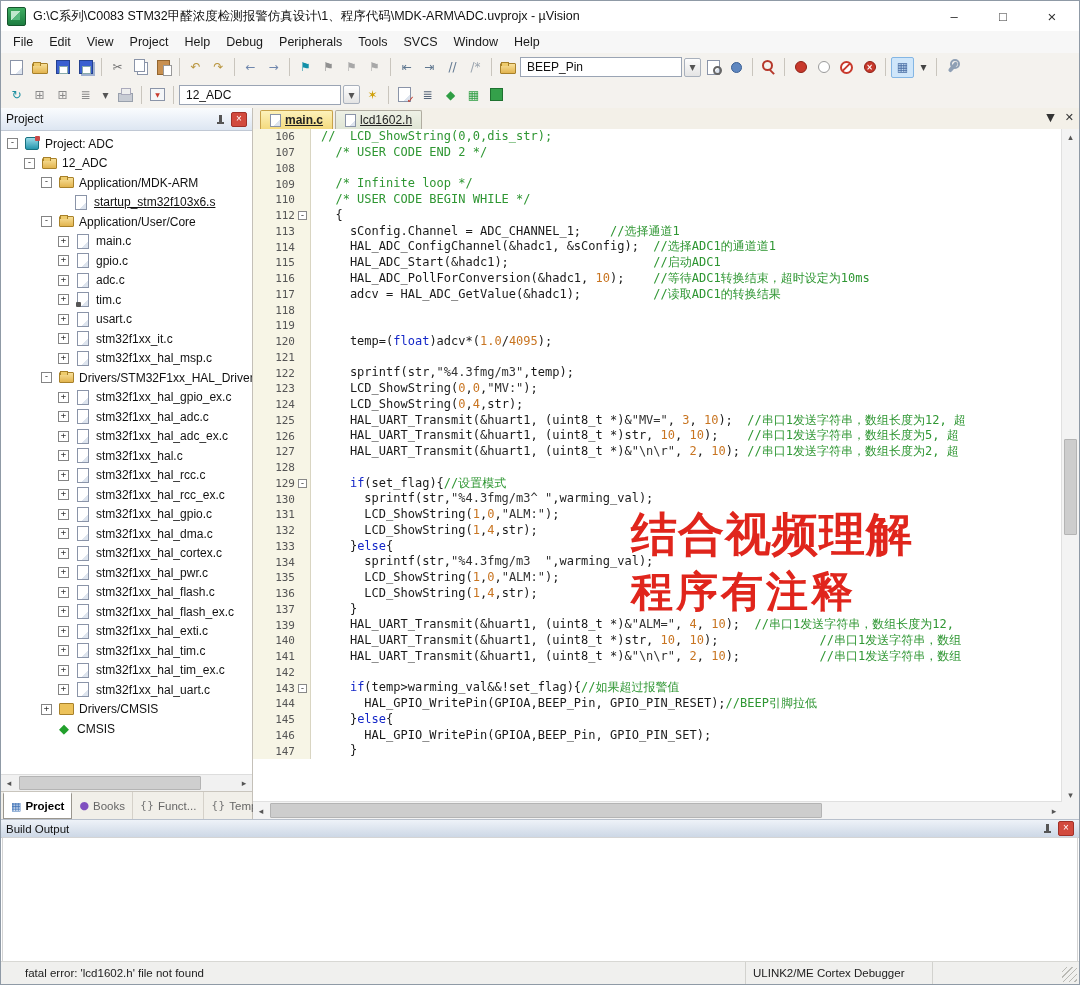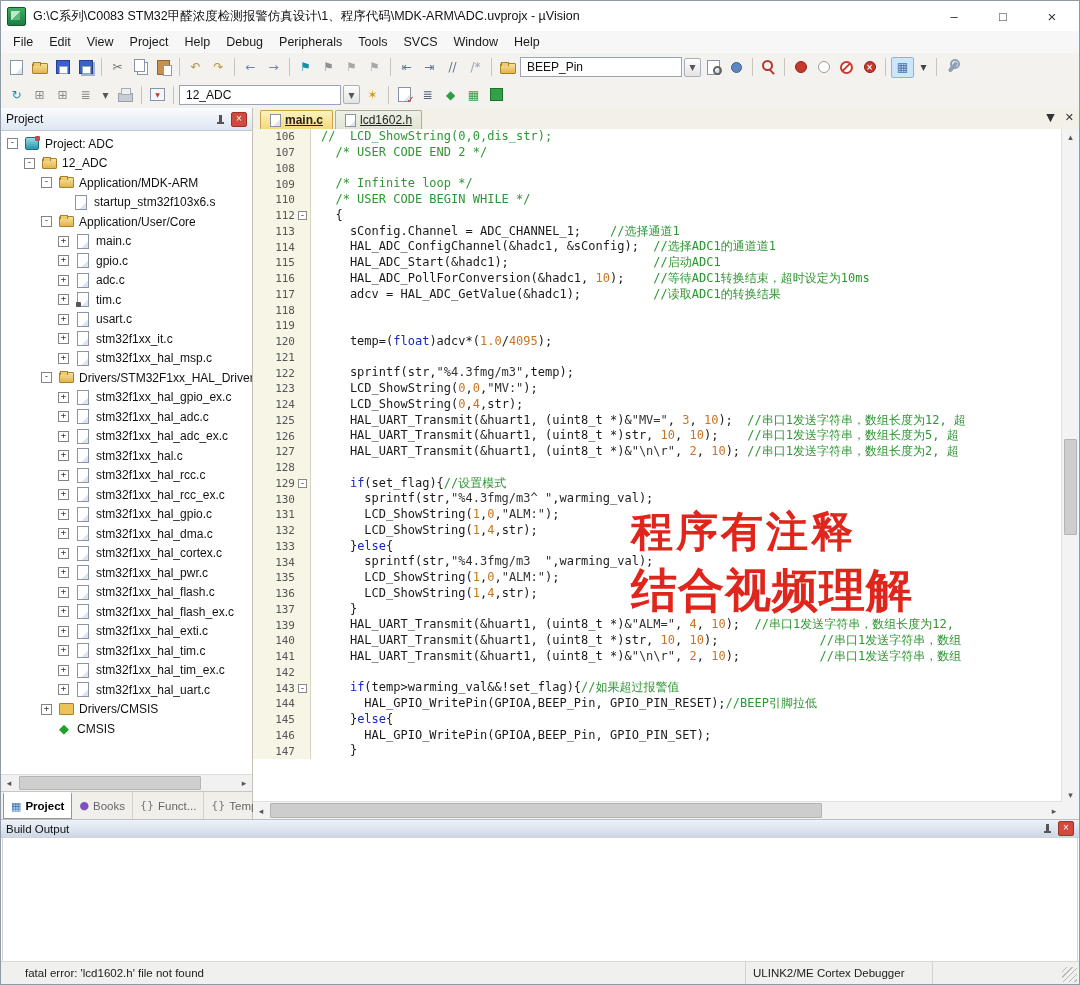--- a/index.html
+++ b/index.html
@@ -254,21 +254,21 @@
           <div class="trow" style="padding-left: 23px;">
             <span class="exp">-</span>
             <span class="t-ico t-fld"></span>
             <span>12_ADC</span>
           </div>
           <div class="trow" style="padding-left: 40px;">
             <span class="exp">-</span>
             <span class="t-ico t-fld"></span>
             <span>Application/MDK-ARM</span>
           </div>
-          <div class="trow" style="padding-left: 57px;">
+          <div class="trow" style="padding-left: 57px; text-decoration: underline;">
             <span class="expsp"></span>
             <span class="t-ico t-pg"></span>
             <span>startup_stm32f103x6.s</span>
           </div>
           <div class="trow" style="padding-left: 40px;">
             <span class="exp">-</span>
             <span class="t-ico t-fld"></span>
             <span>Application/User/Core</span>
           </div>
           <div class="trow" style="padding-left: 57px;">
@@ -732,22 +732,22 @@
       <div class="ed-hscroll">
         <span class="sbarrow">◂</span>
         <span class="ed-hthumb"></span>
         <span class="sbarrow" style="margin-left:auto">▸</span>
       </div>
       <div class="ed-corner"></div>
     </div>
   </div>
 
   <div id="watermark">
+    <div id="wm2">结合视频理解</div>
     <div id="wm1">程序有注释</div>
-    <div id="wm2">结合视频理解</div>
   </div>
 
   <div id="bo-header">
     <span>Build Output</span>
     <span class="sp"></span>
     <span class="pinico"></span>
     <span class="closebox">×</span>
   </div>
   <div id="bo-body"></div>
 

